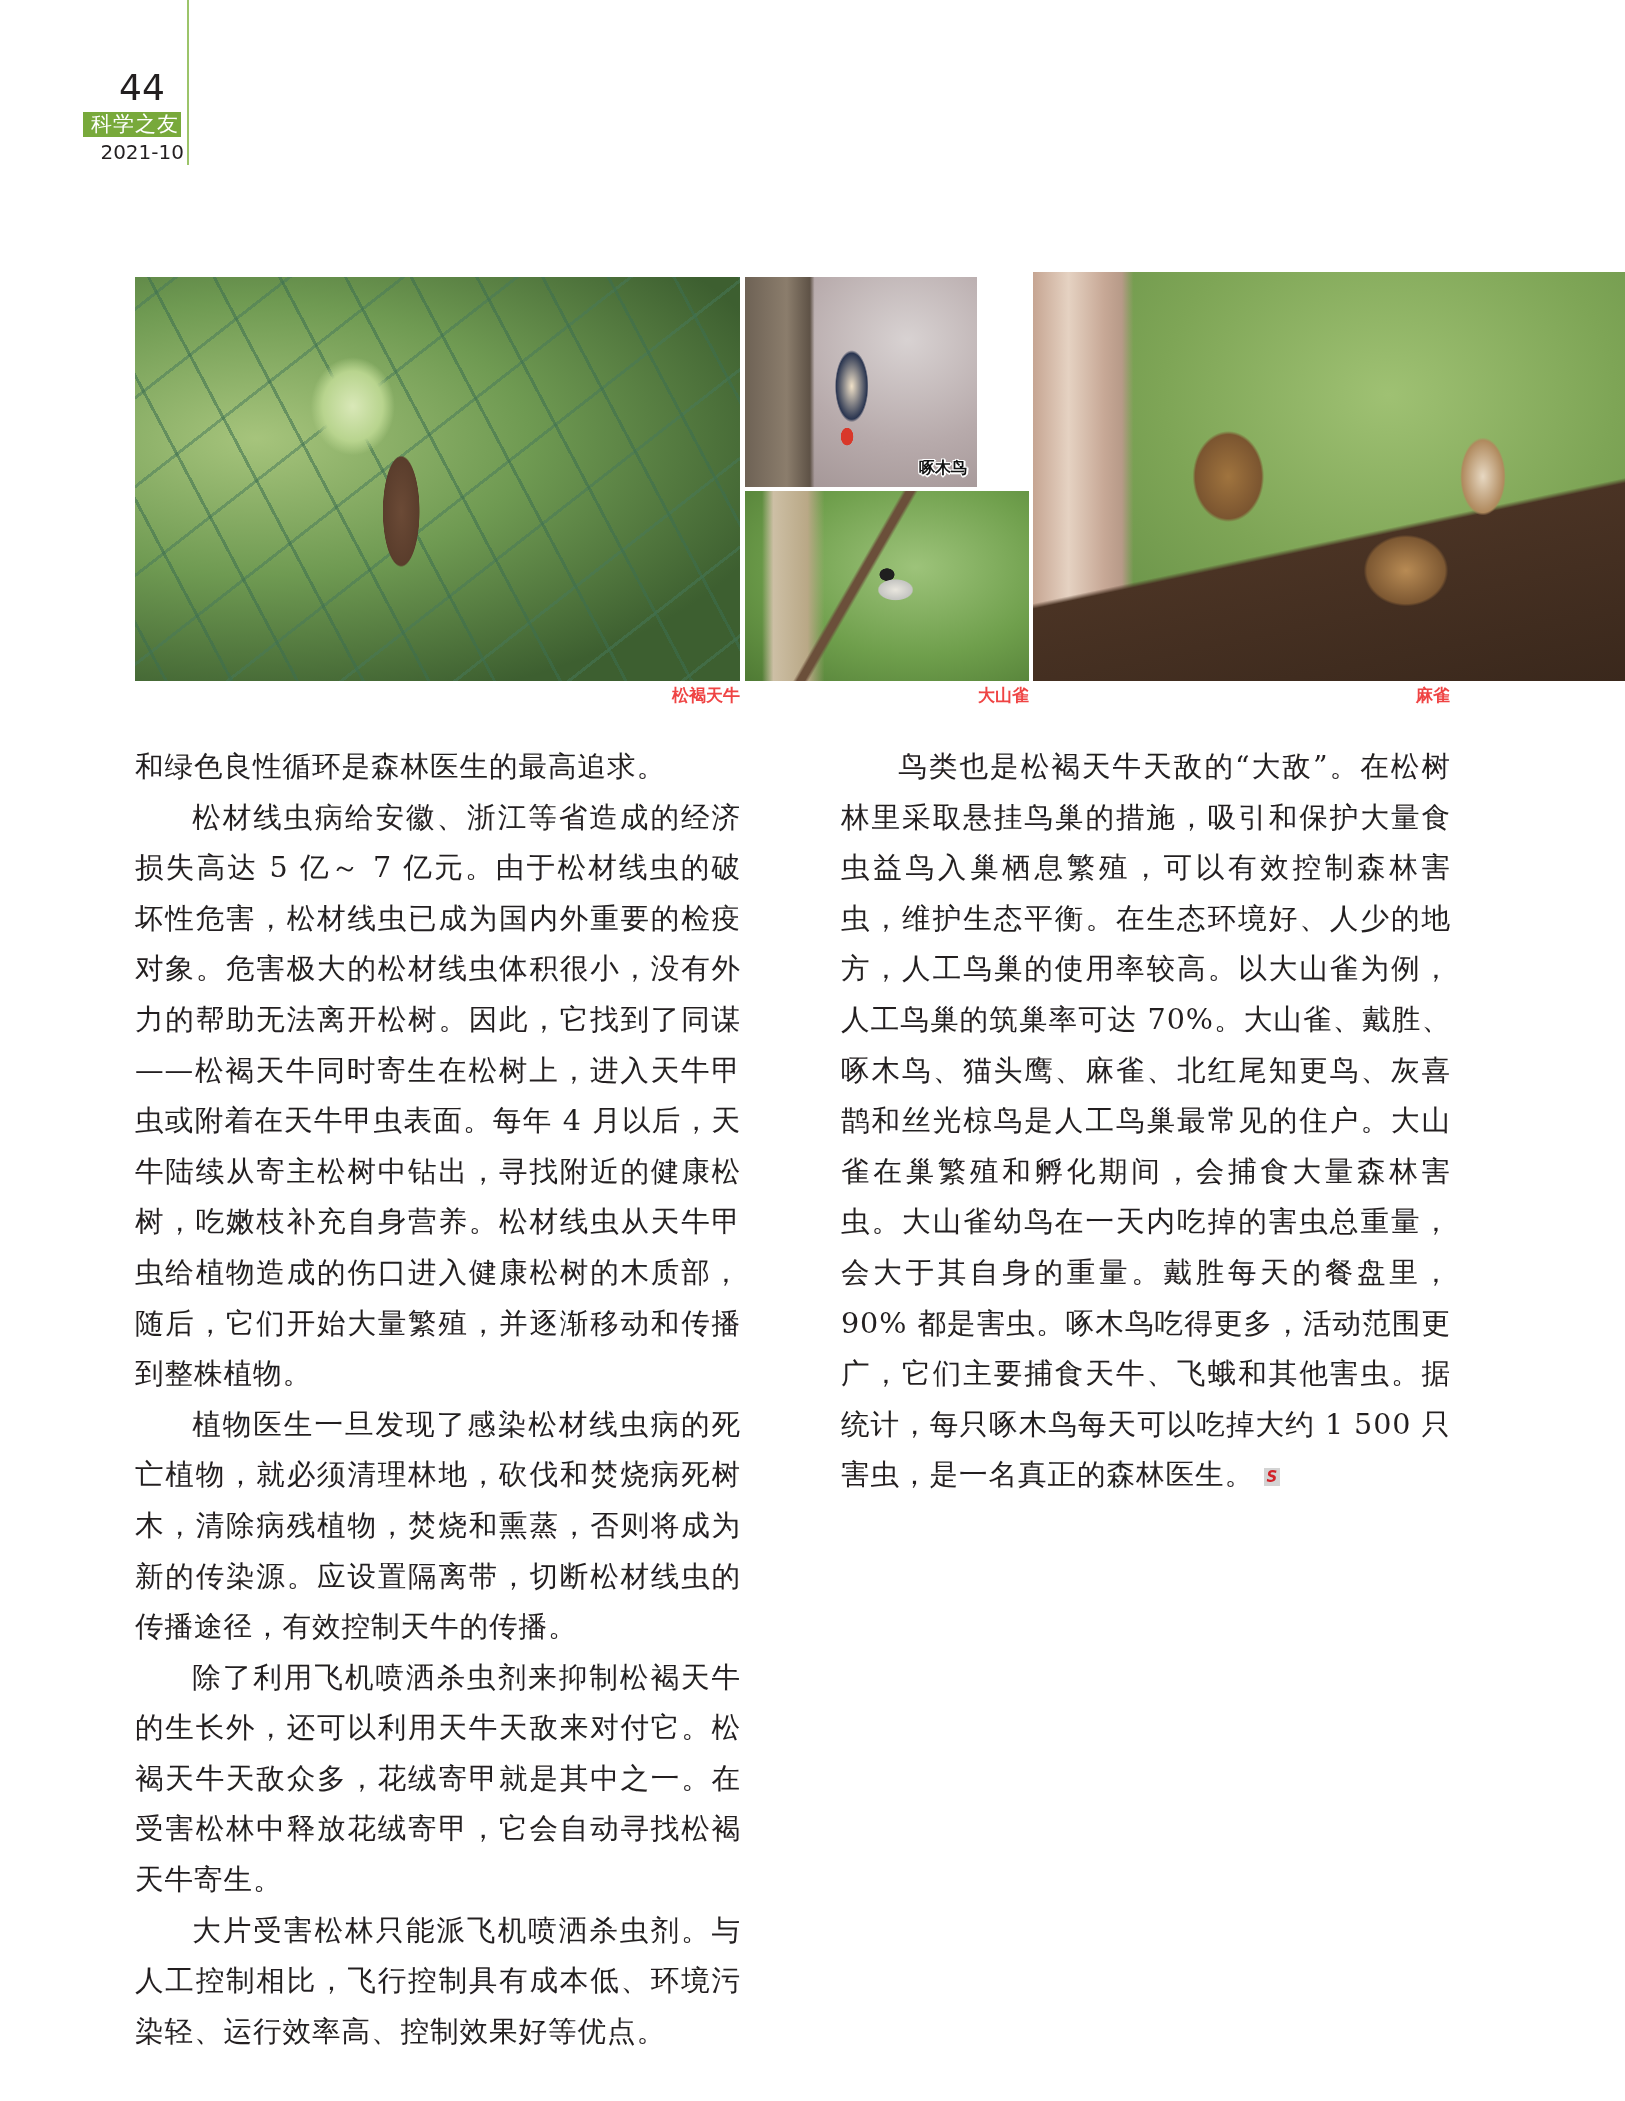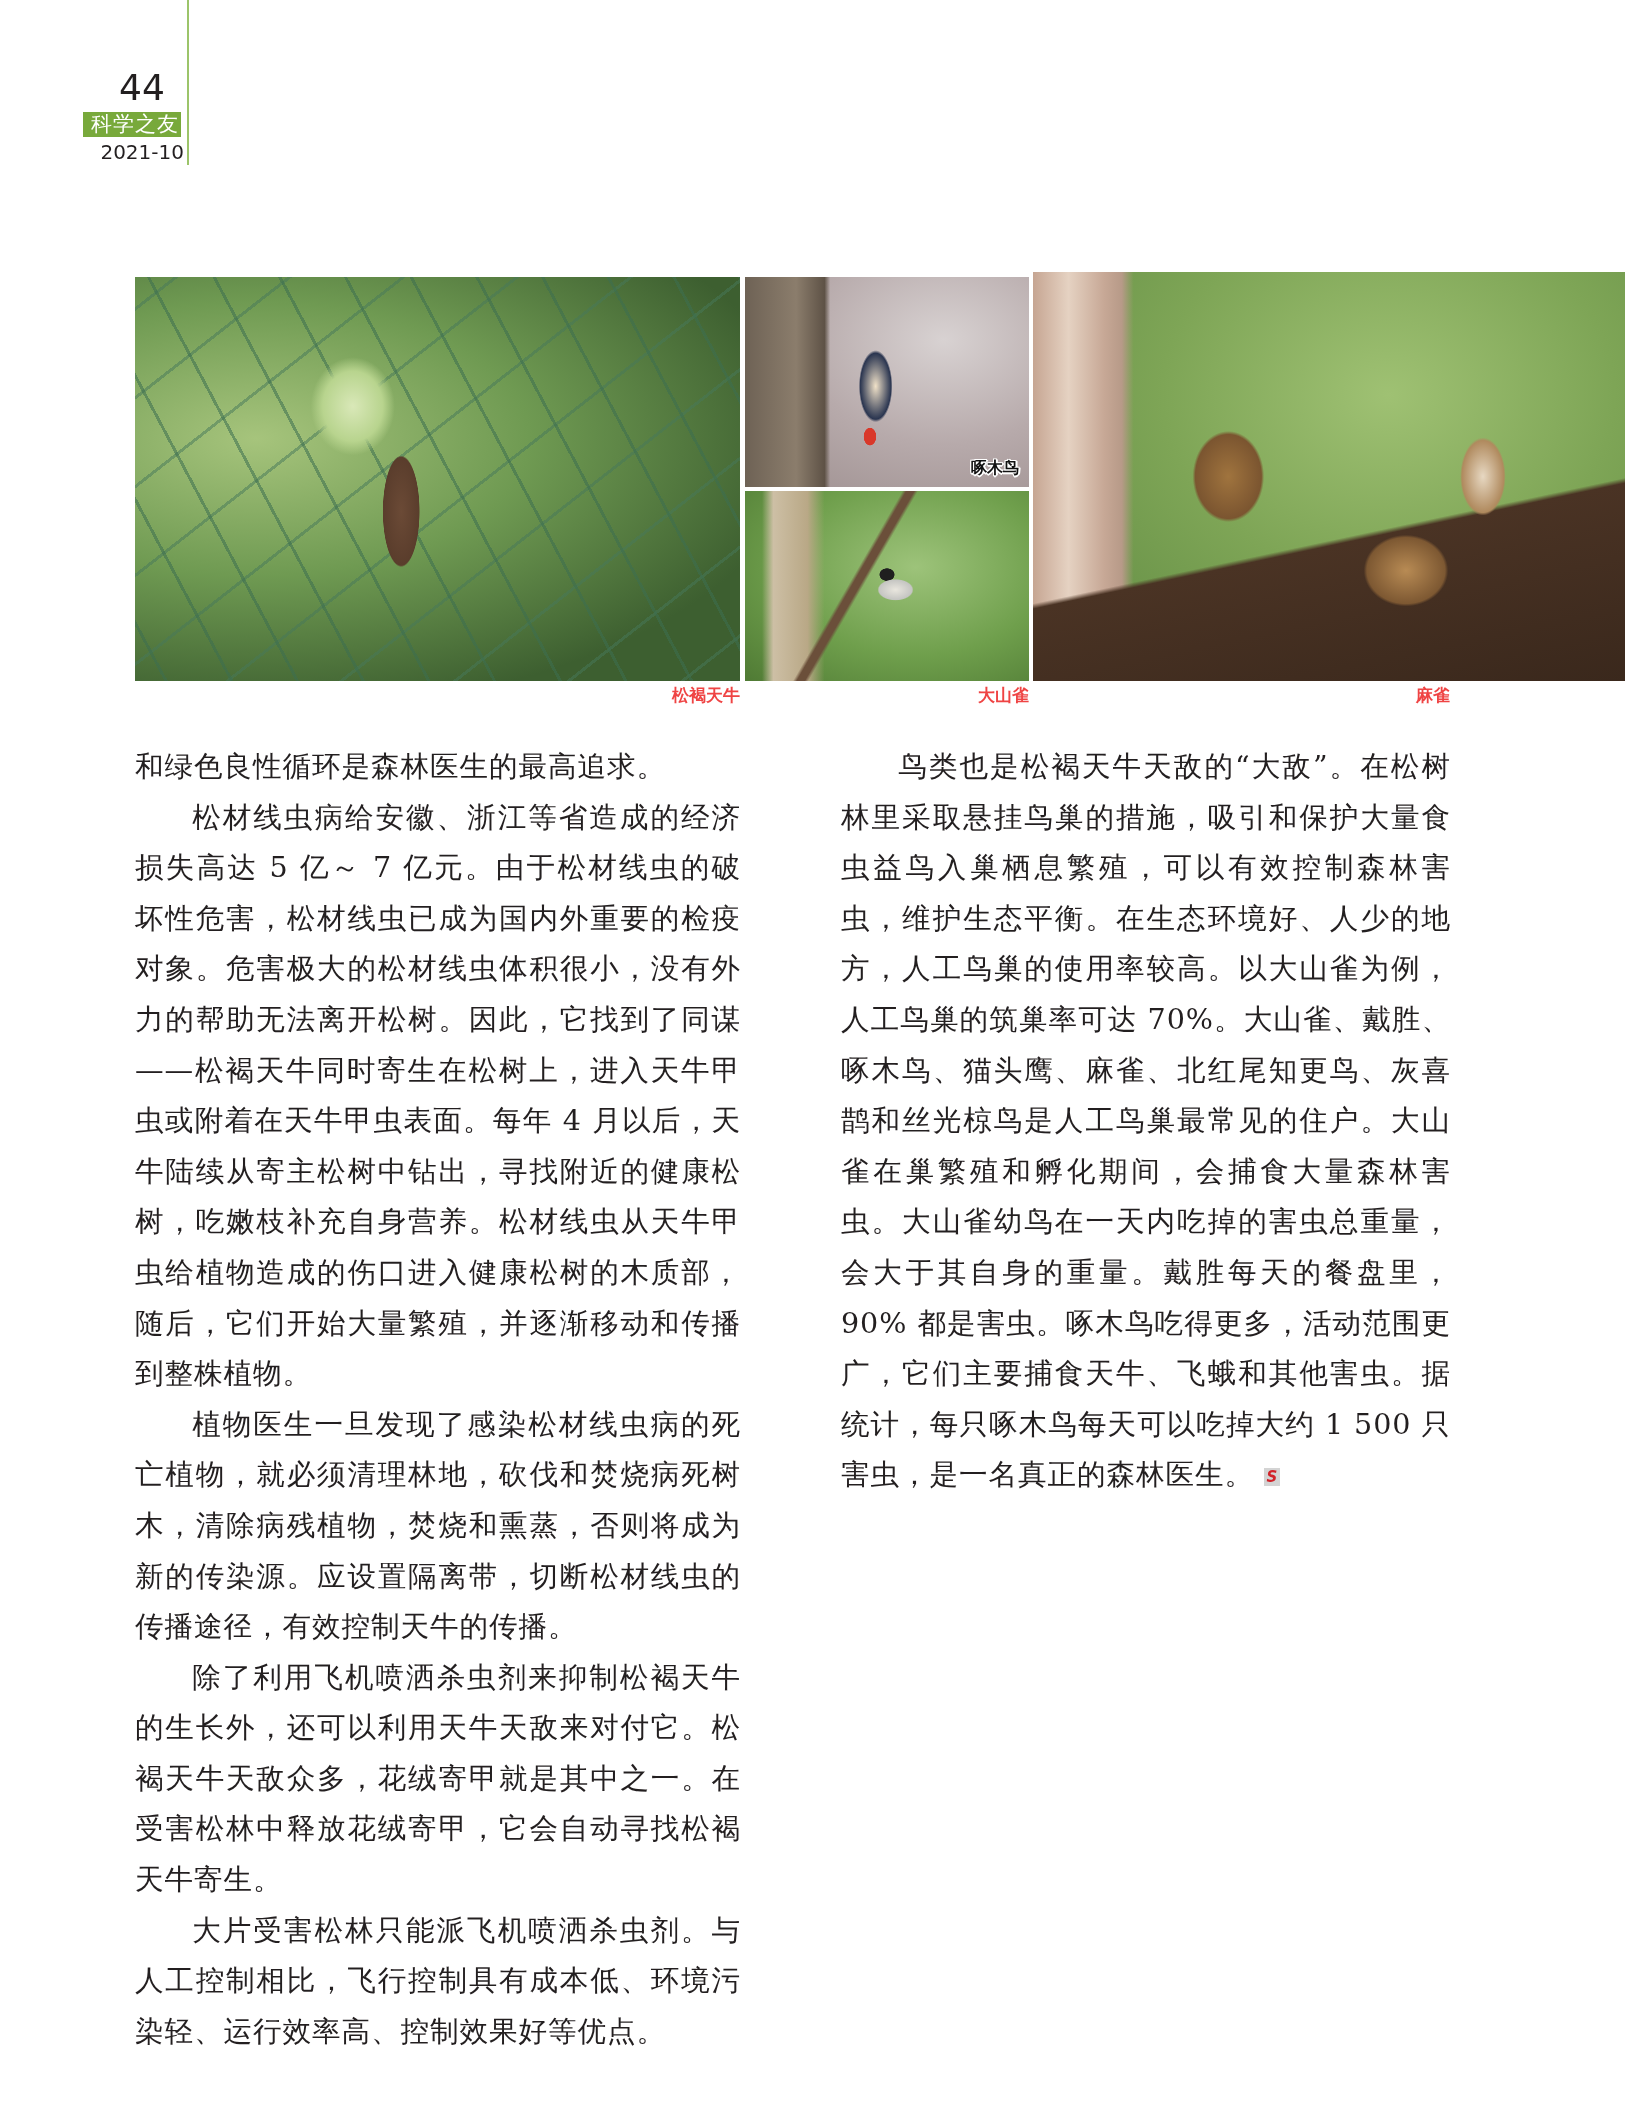--- a/index.html
+++ b/index.html
@@ -16,21 +16,21 @@
 
   .photo { position: absolute; overflow: hidden; }
   .photo-beetle { left: 135px; top: 277px; width: 605px; height: 404px;
     background:
       radial-gradient(ellipse 30px 90px at 44% 58%, #6b4a36 0%, #5a3d2c 60%, transparent 62%),
       radial-gradient(ellipse 60px 70px at 36% 32%, #d9e8b8 0%, #b8d48e 50%, transparent 70%),
       repeating-linear-gradient(62deg, transparent 0 26px, rgba(60,110,80,0.55) 26px 29px, transparent 29px 58px),
       repeating-linear-gradient(-38deg, transparent 0 34px, rgba(70,120,90,0.5) 34px 37px, transparent 37px 70px),
       radial-gradient(ellipse at 20% 40%, #a6c47c 0%, #6f9a52 40%, #3d5f30 80%),
       #4d6e3a; }
-  .photo-woodpecker { left: 745px; top: 277px; width: 284px; height: 210px;
+  .photo-woodpecker { left: 745px; top: 277px; width: 232px; height: 210px;
     background:
       radial-gradient(ellipse 28px 60px at 46% 52%, #f0e1c8 0%, #2a3550 55%, transparent 60%),
       radial-gradient(ellipse 10px 14px at 44% 76%, #d9382a 0%, #d9382a 60%, transparent 65%),
       linear-gradient(90deg, #6e6255 0%, #8b7d6c 18%, #5e5246 28%, transparent 30%),
       radial-gradient(ellipse at 70% 30%, #d8d2d2 0%, #b7aaab 50%, #9b8d8d 100%); }
   .photo-tit { left: 745px; top: 491px; width: 284px; height: 190px;
     background:
       radial-gradient(ellipse 30px 18px at 53% 52%, #e9e6de 0%, #c5c5c2 55%, transparent 60%),
       radial-gradient(ellipse 12px 10px at 50% 44%, #1f1f1f 0%, #1f1f1f 60%, transparent 65%),
       linear-gradient(120deg, transparent 40%, #6b4f3a 41%, #6b4f3a 43%, transparent 44%),

